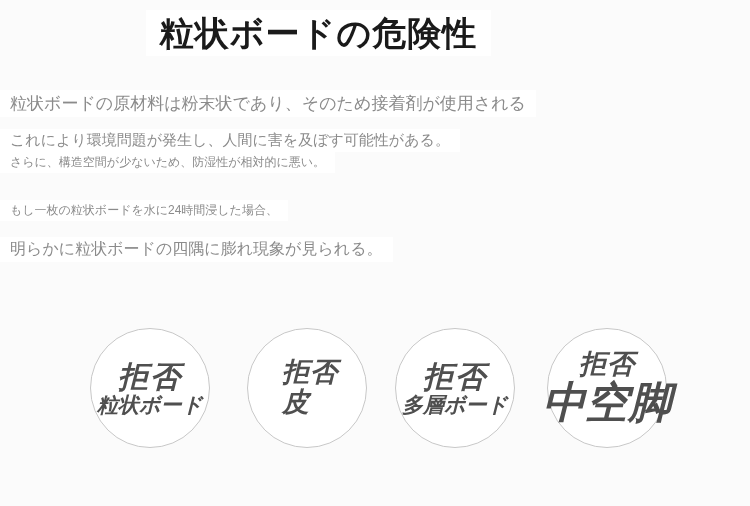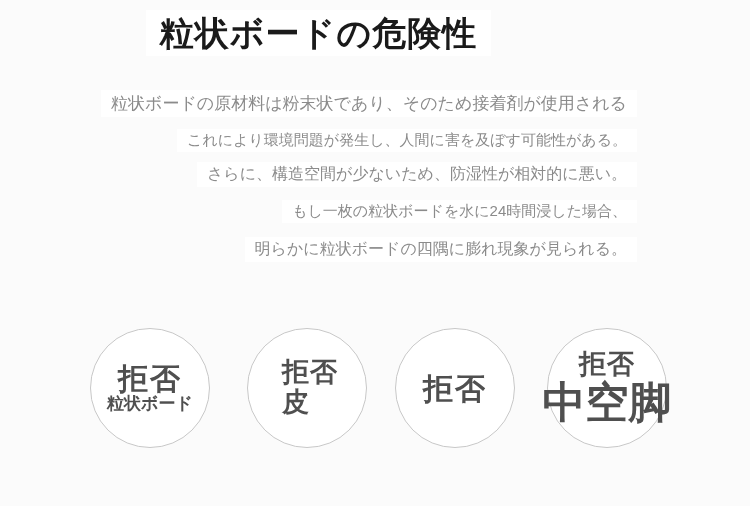--- a/index.html
+++ b/index.html
@@ -19,50 +19,50 @@
     text-align:center;
     font-size:34px;line-height:42px;
     font-weight:700;color:#1a1a1a;
     letter-spacing:1px;
     margin:0;
   }
   .title span{display:inline-block;padding:2px 14px;}
 
   .body-line{
     position:absolute;left:0;right:0;
-    text-align:right;
+    text-align:left;
     color:#8b8b8b;font-weight:500;
     margin:0;
   }
   .body-line span{display:inline-block;padding:2px 10px;}
   .l1{top:90px;font-size:17px;}
   .l2{top:129px;font-size:15px;text-decoration:underline;}
-  .l3{top:162px;font-size:16px;}
-  .l4{top:200px;font-size:15px;}
+  .l3{top:152px;font-size:12px;}
+  .l4{top:200px;font-size:12px;}
   .l5{top:237px;font-size:16px;}
 
-  .badge-row{position:absolute;top:328px;left:0;width:750px;height:124px;}
+  .badge-row{position:absolute;top:328px;left:0;width:750px;height:124px;font-style:italic;}
   .badge{
     position:absolute;top:0;
     width:120px;height:120px;
     border:1px solid #c8c8c8;border-radius:50%;
     background:#ffffff;
     display:flex;flex-direction:column;
     align-items:center;justify-content:center;
     color:#4f4f4f;font-weight:600;
     box-sizing:border-box;
   }
   .badge-1{left:90px;}
   .badge-2{left:247px;}
   .badge-3{left:395px;}
   .badge-4{left:547px;}
   .badge .ln{line-height:1.1;white-space:nowrap;}
   .fs32{font-size:30px;letter-spacing:2px;}
   .fs28{font-size:27px;letter-spacing:1px;}
-  .fs18{font-size:17px;letter-spacing:0;}
+  .fs18{font-size:21px;letter-spacing:0;}
   .fs36{font-size:43px;letter-spacing:0;}
   .align-left{align-items:flex-start;padding-left:34px;}
 </style>
 </head>
 <body>
 
 <div class="page">
 
   <h1 class="title"><span class="patch">粒状ボードの危険性</span></h1>
 
@@ -83,20 +83,21 @@
       <div class="ln fs18">粒状ボード</div>
     </div>
 
     <div class="badge badge-2 align-left">
       <div class="ln fs28">拒否</div>
       <div class="ln fs28">皮</div>
     </div>
 
     <div class="badge badge-3">
       <div class="ln fs32">拒否</div>
+      <div class="ln fs18">多層ボード</div>
     </div>
 
     <div class="badge badge-4">
       <div class="ln fs28">拒否</div>
       <div class="ln fs36">中空脚</div>
     </div>
 
   </div>
 
 </div>

